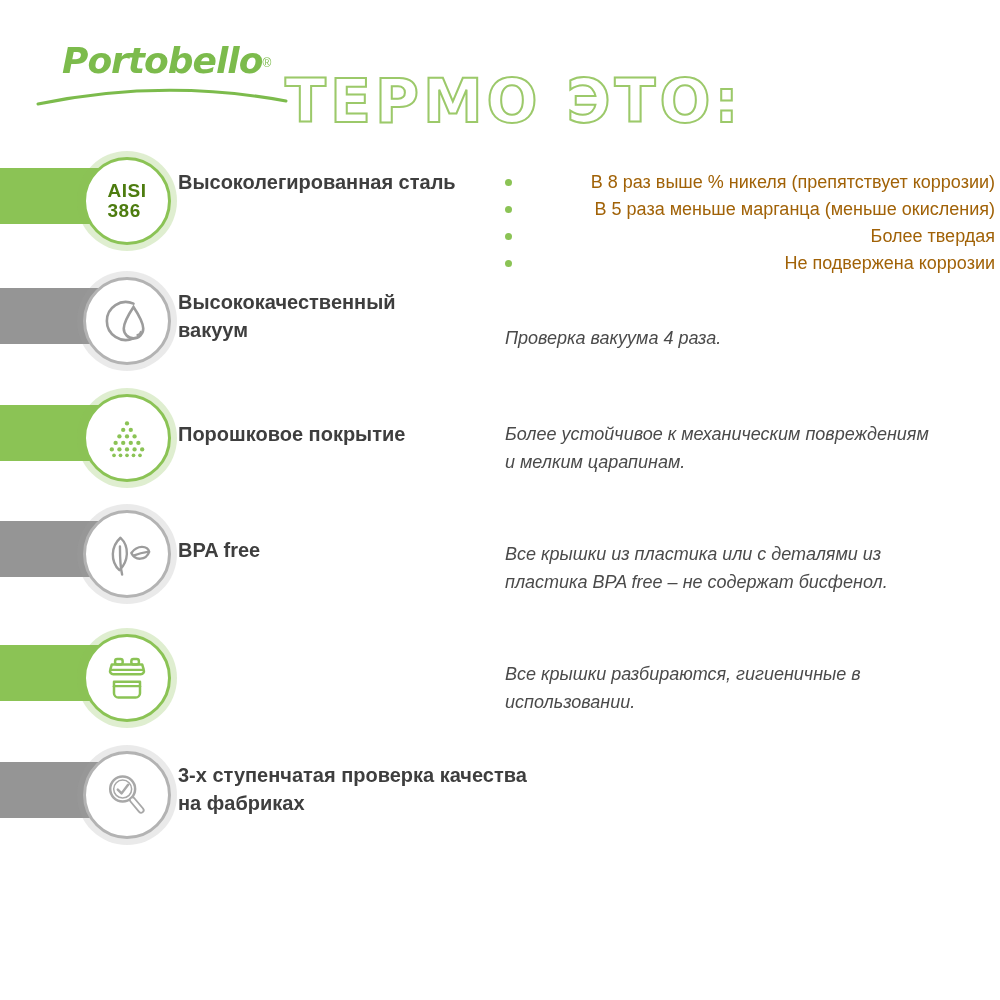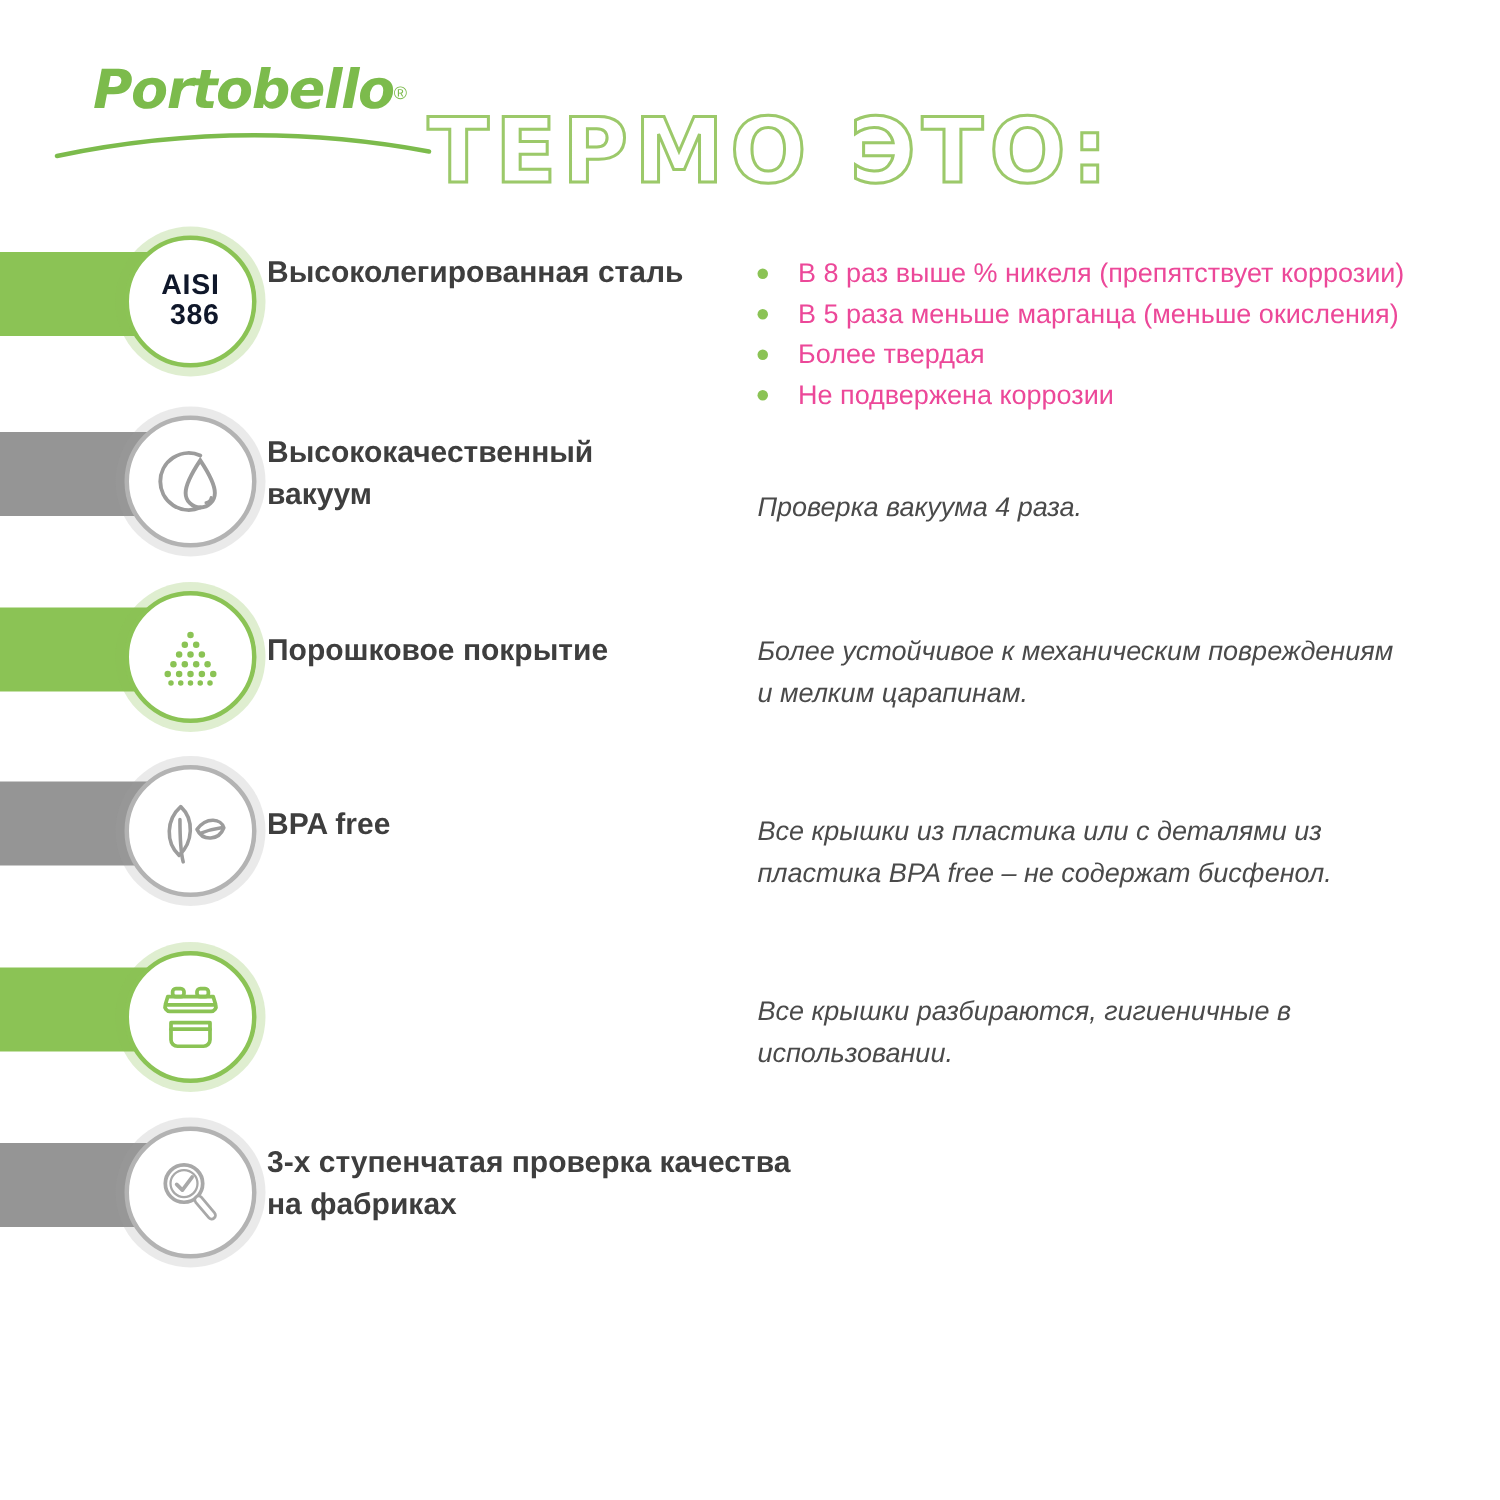--- a/index.html
+++ b/index.html
@@ -22,31 +22,31 @@
   .bar.green { background:#8bc355; }
   .bar.gray  { background:#959595; }
   .b1{top:168px} .b2{top:288px} .b3{top:405px} .b4{top:521px} .b5{top:645px} .b6{top:762px}
 
   .circle { position:absolute; left:83px; width:88px; height:88px; border-radius:50%;
     background:#ffffff; z-index:2; display:flex; align-items:center; justify-content:center; }
   .circle.green { border:3px solid #8bc355; box-shadow:0 0 0 6px rgba(139,195,85,0.28); }
   .circle.gray  { border:3px solid #b3b3b3; box-shadow:0 0 0 6px rgba(160,160,160,0.22); }
   .c1{top:157px} .c2{top:277px} .c3{top:394px} .c4{top:510px} .c5{top:634px} .c6{top:751px}
 
-  .aisi { text-align:right; color:#0f172a; font-weight:bold; font-size:19px; line-height:20px; letter-spacing:0.5px; }
+  .aisi { text-align:left; color:#4d7c0f; font-weight:bold; font-size:19px; line-height:20px; letter-spacing:0.5px; }
 
   .row-title { position:absolute; left:178px; font-size:20px; font-weight:bold; color:#3e3e3e; line-height:28px; z-index:3; }
   .t1{top:168px; width:300px} .t2{top:288px; width:280px} .t3{top:420px; width:420px}
   .t4{top:536px; width:300px} .t5{top:658px; width:420px} .t6{top:761px; width:360px}
 
   .desc { position:absolute; left:505px; width:430px; font-size:18px; line-height:28px; color:#4a4a4a;font-style:italic; }
   .d2{top:324px} .d3{top:420px} .d4{top:540px} .d5{top:660px}
 
   .bullets { position:absolute; left:505px; top:169px; width:490px; list-style:none; }
-  .bullet { display:flex; gap:20px; line-height:27px; font-size:18px; color:#ec4899; white-space:nowrap; }
+  .bullet { display:flex; gap:20px; line-height:27px; font-size:18px; color:#a16207; white-space:nowrap;justify-content:space-between; }
   .dot { flex:0 0 auto; width:7px; height:7px; border-radius:50%; background:#8bc355; margin-top:10px; }
 
   svg { display:block; }
 </style>
 </head>
 <body>
 
 <div class="canvas">
 
   <div class="logo">

